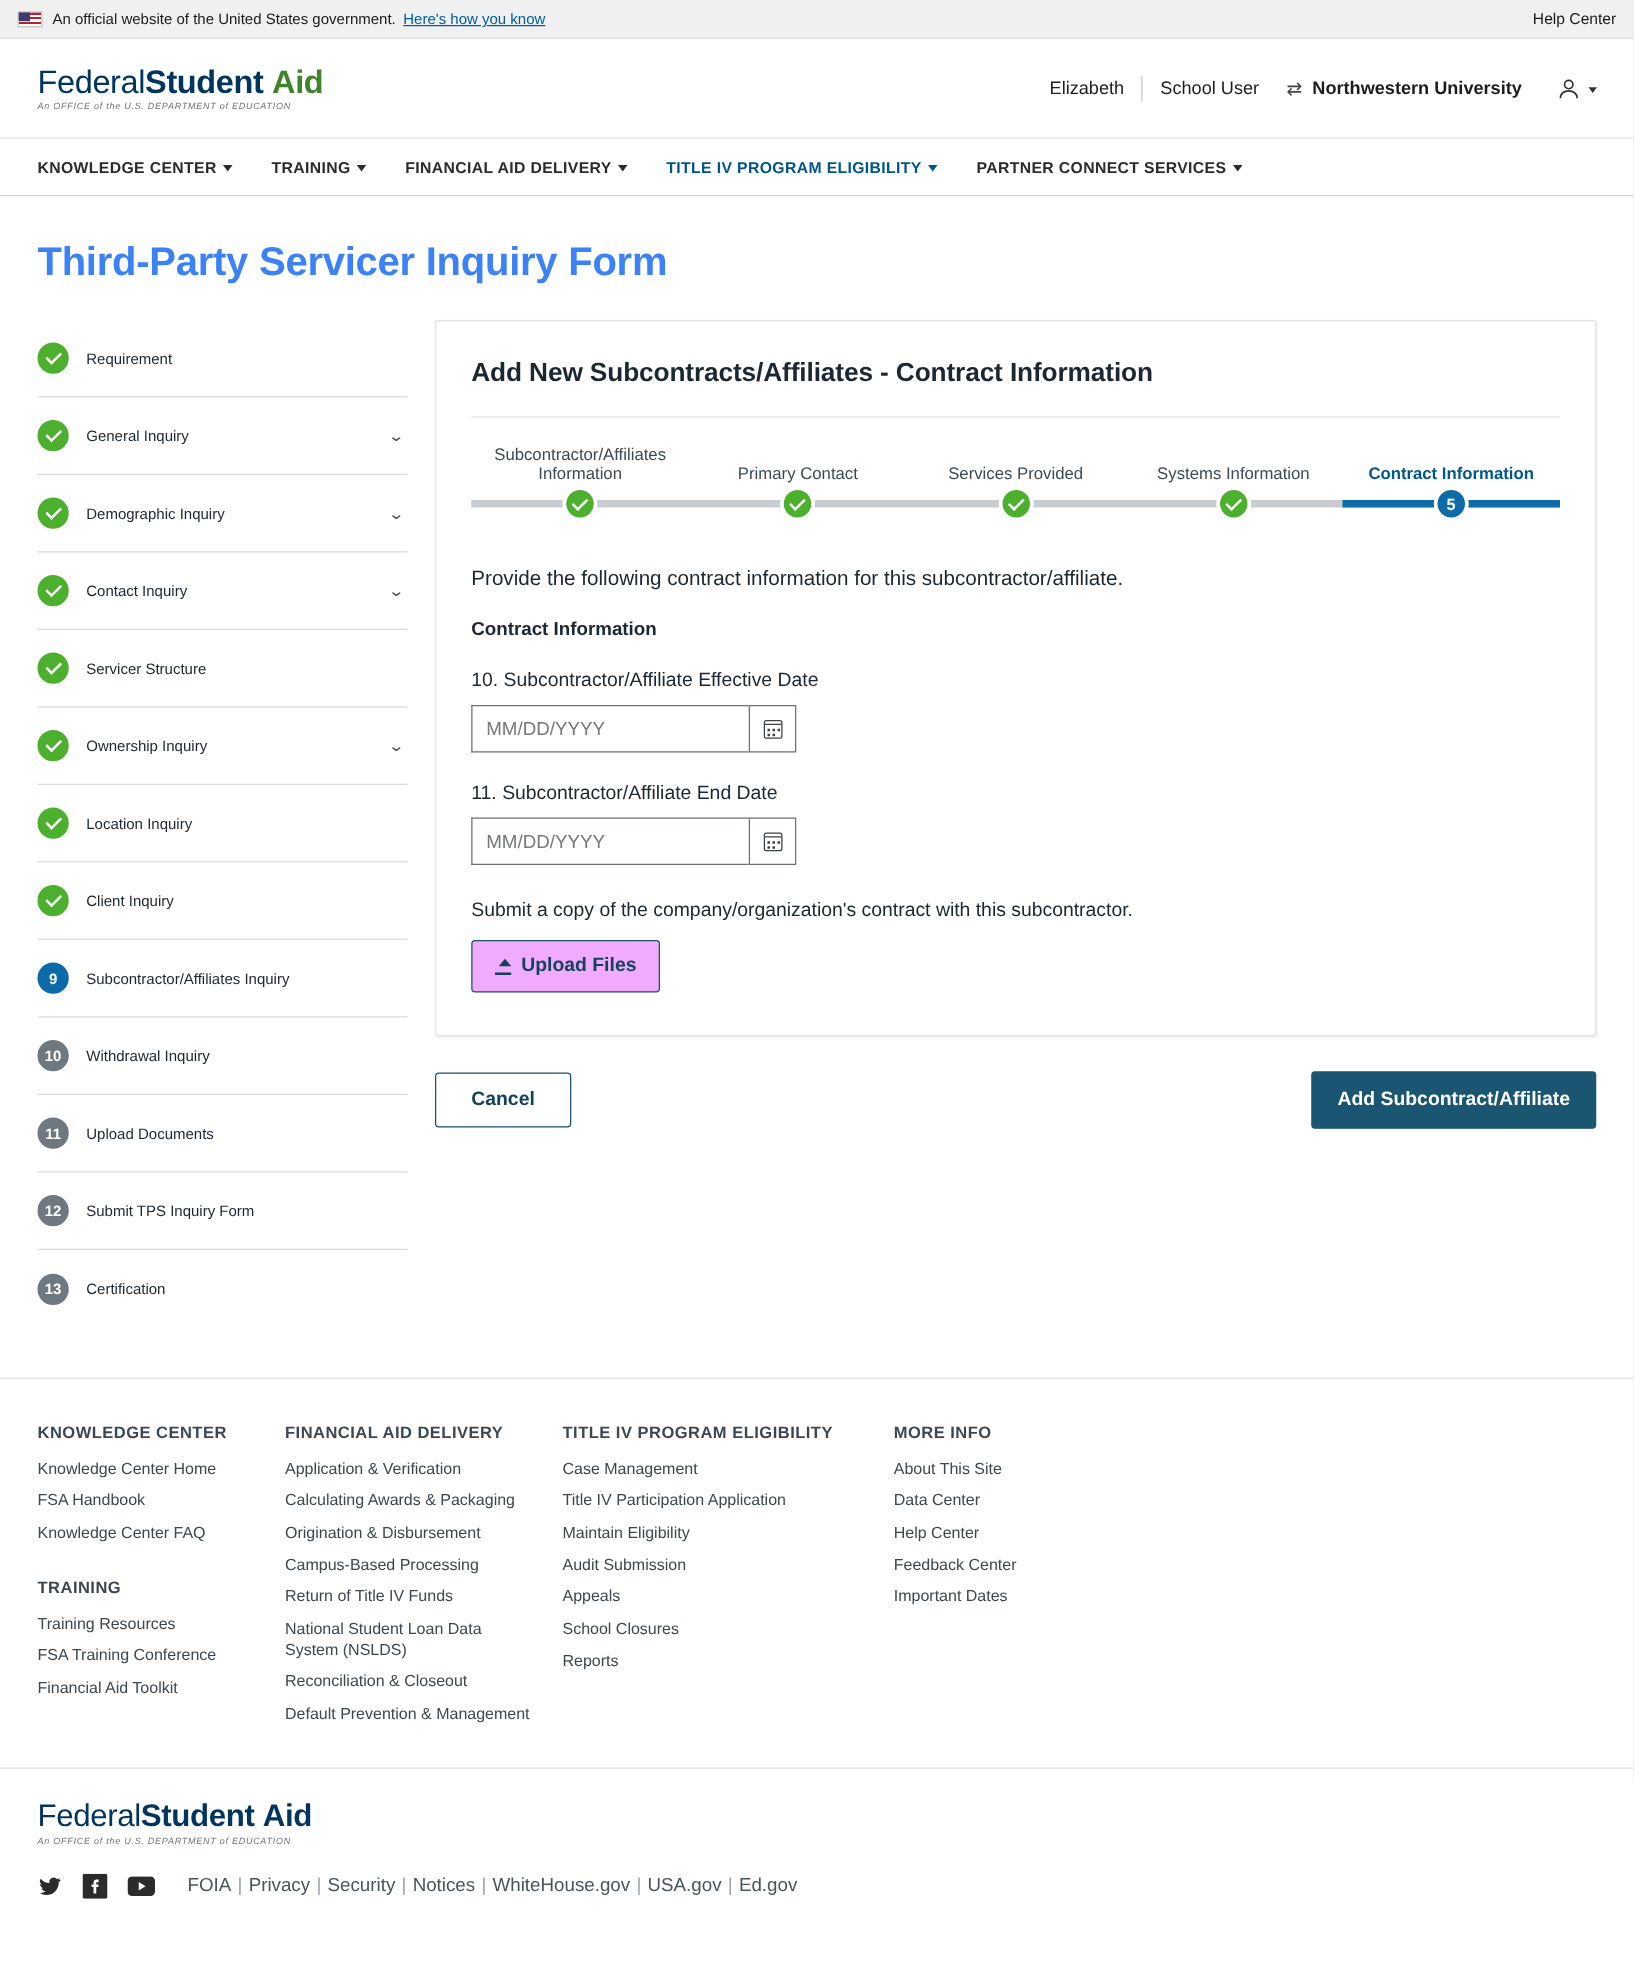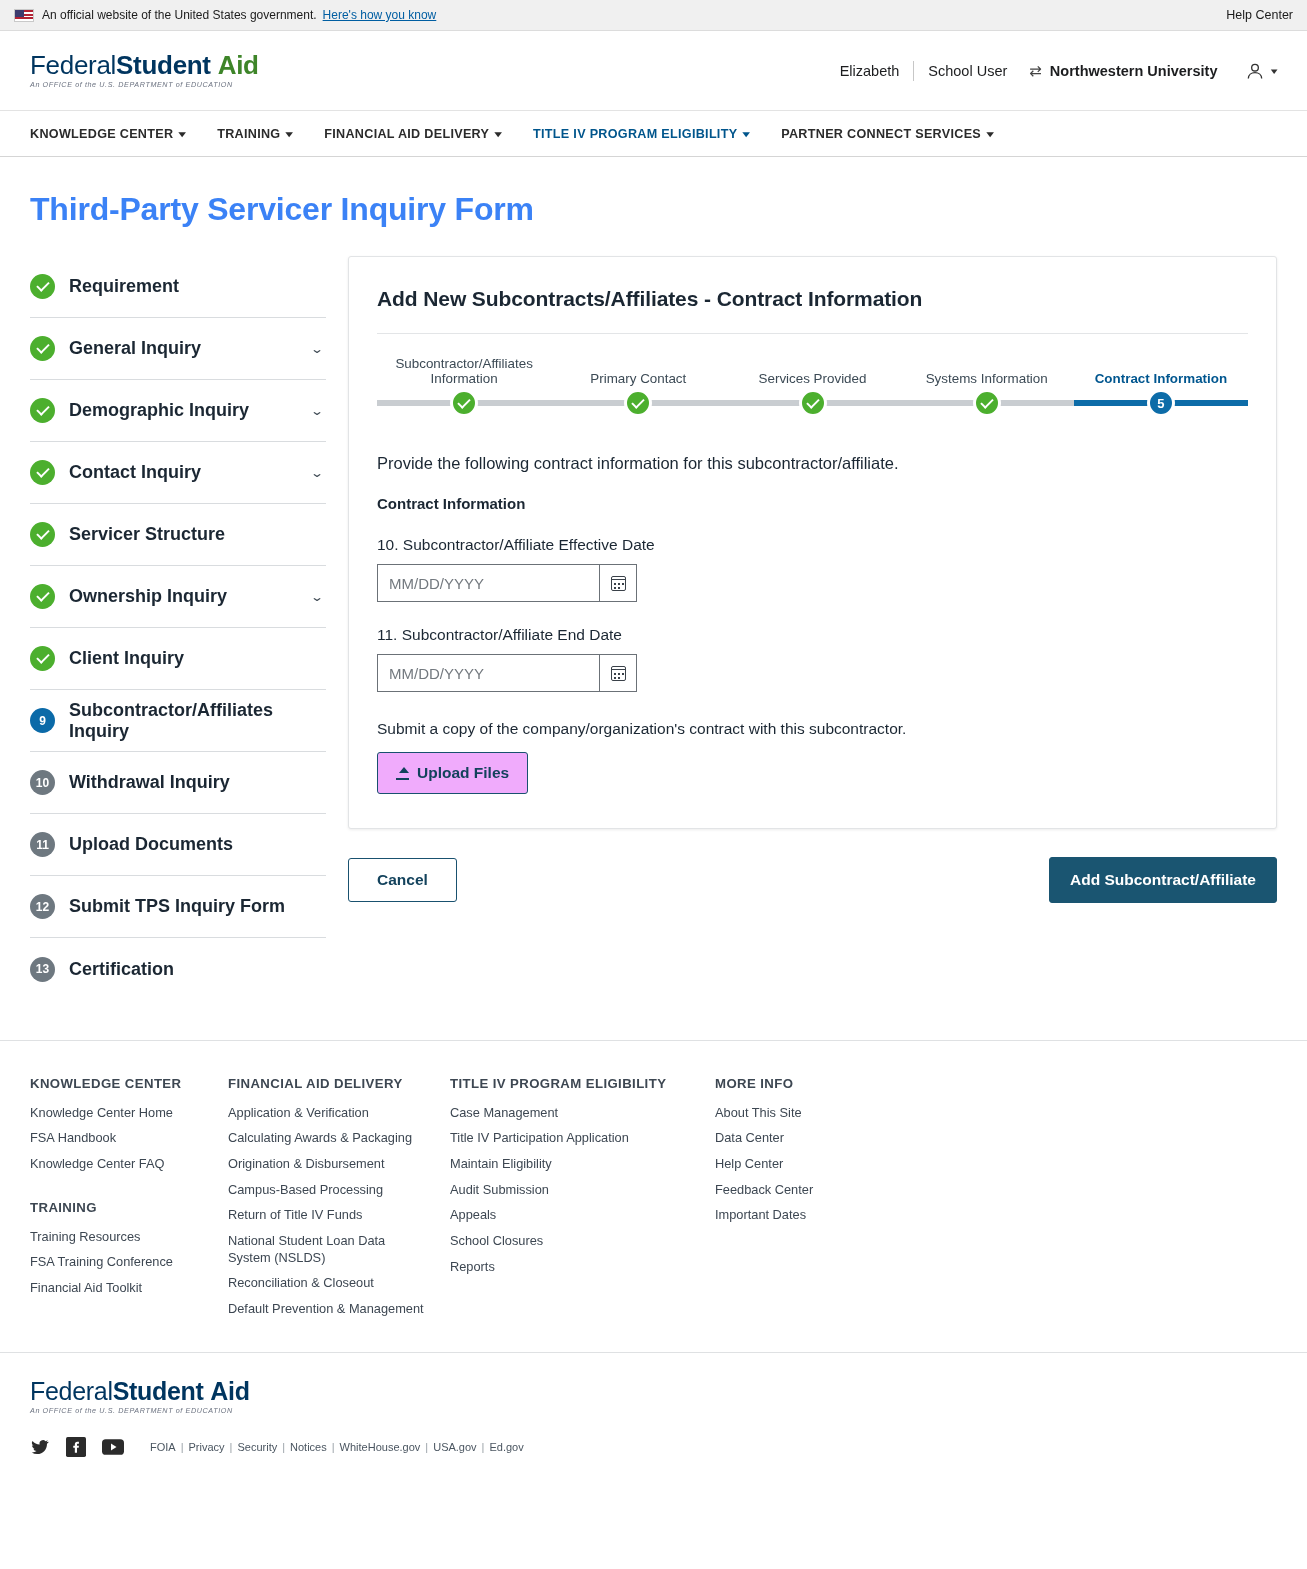--- a/index.html
+++ b/index.html
@@ -165,22 +165,22 @@
   .badge.active { background: #0b6aa8; }
   .badge.todo { background: #6e7880; }
   .badge .chk {
     display: block;
     width: 12px; height: 7px;
     border-left: 2.4px solid #fff;
     border-bottom: 2.4px solid #fff;
     transform: rotate(-45deg) translate(1px, -1px);
   }
   .step .label {
-    font-size: 18px;
-    font-weight: 700;
+    font-size: 12px;
+    font-weight: 400;
     color: #1b2733;
     flex: 1;
   }
   .step .chev {
     color: #3f4a54;
     font-size: 12px;
     transform: scaleX(1.4);
     cursor: pointer;
   }
 
@@ -425,21 +425,21 @@
   .bottom-row {
     display: flex;
     align-items: center;
     margin-top: 22px;
   }
   .social {
     display: flex; align-items: center; gap: 16px; margin-right: 26px;
   }
   .social .s { cursor: pointer; display: flex; align-items: center; }
   .legal {
-    font-size: 11px;
+    font-size: 15px;
     color: #4a5560;
   }
   .legal span { cursor: pointer; }
   .legal .sep { color: #9aa1a8; margin: 0 5px; cursor: default; }
 </style>
 </head>
 <body>
 
 <div class="page">
 
@@ -543,20 +543,26 @@
       </div>
 
       <div class="step">
         <div class="badge done">
             <span class="chk"></span>
           </div>
         <div class="label">Ownership Inquiry</div>
         <div class="chev">⌄</div>
       </div>
 
+      <div class="step">
+        <div class="badge done">
+            <span class="chk"></span>
+          </div>
+        <div class="label">Location Inquiry</div>
+      </div>
 
       <div class="step">
         <div class="badge done">
             <span class="chk"></span>
           </div>
         <div class="label">Client Inquiry</div>
       </div>
 
       <div class="step">
         <div class="badge active">9</div>

